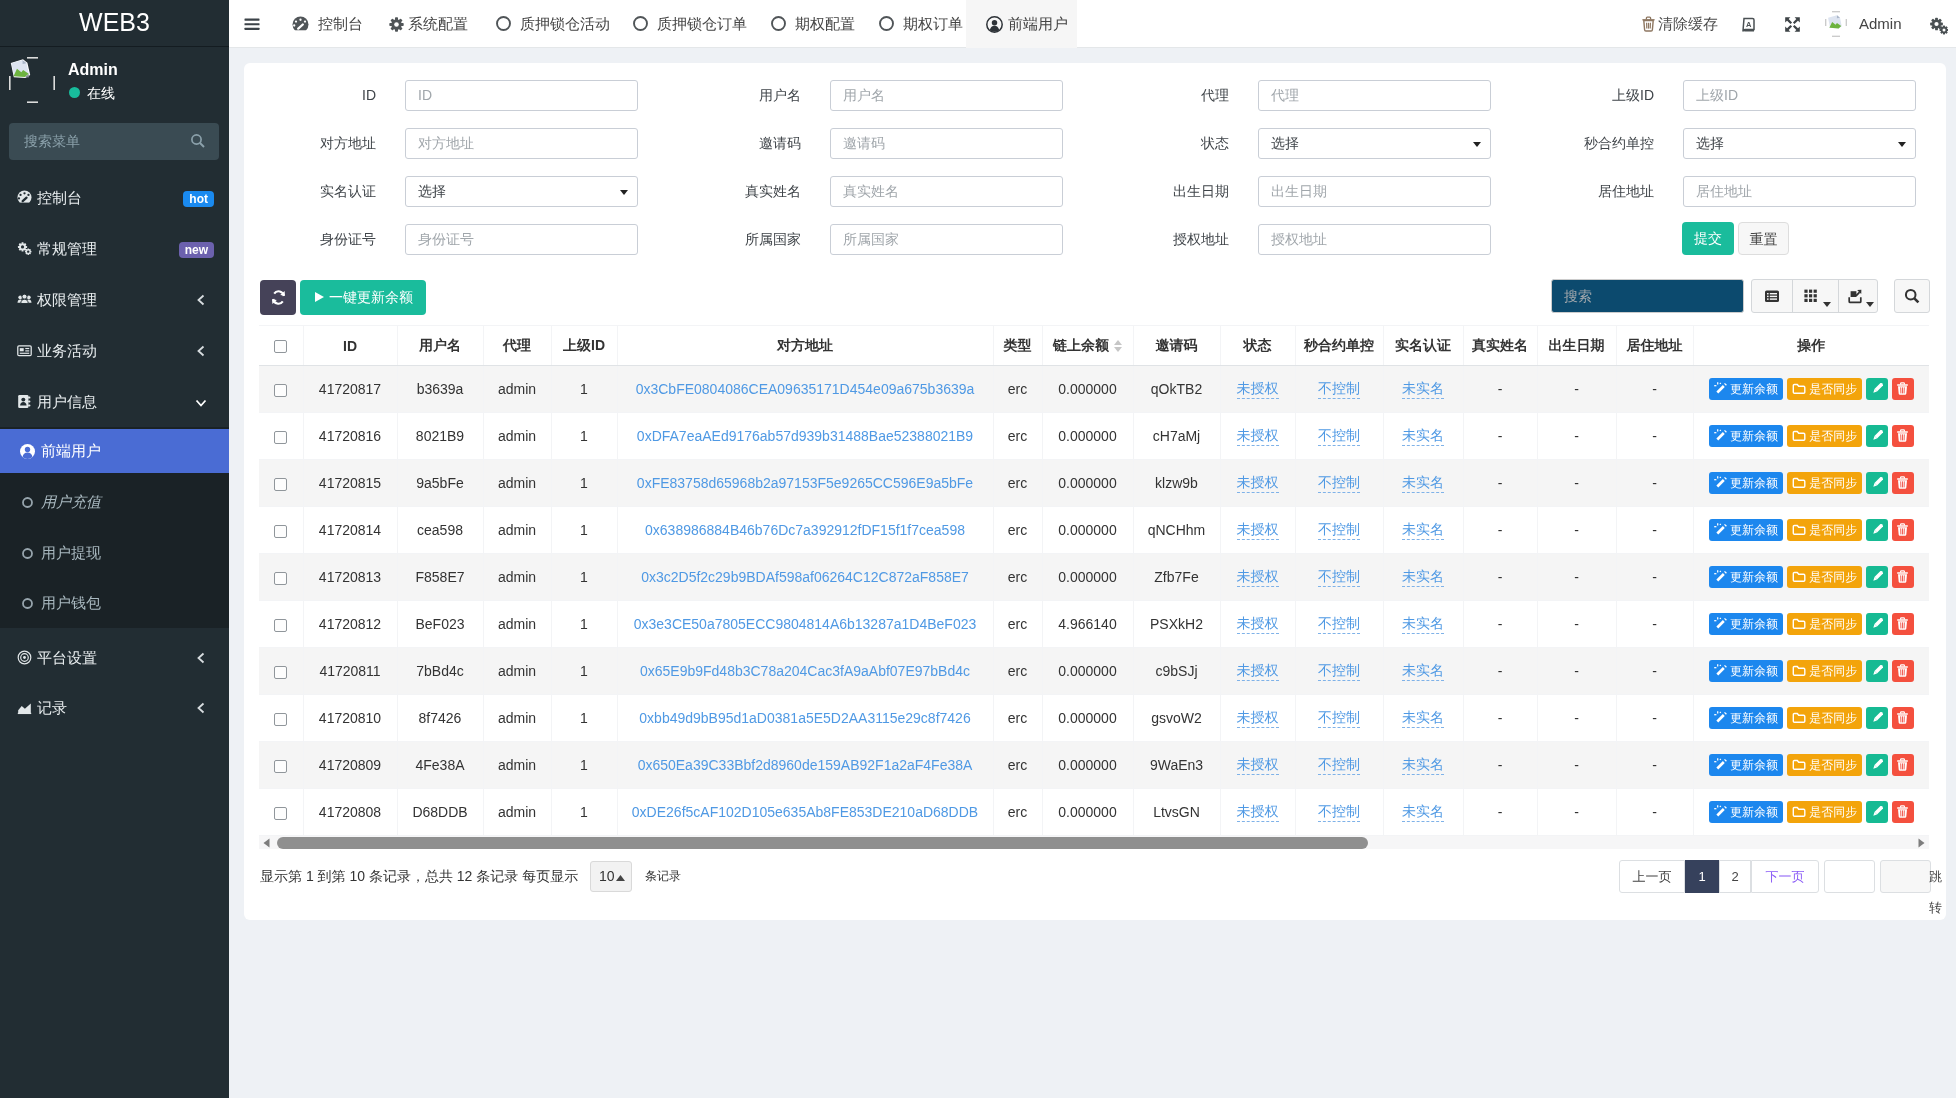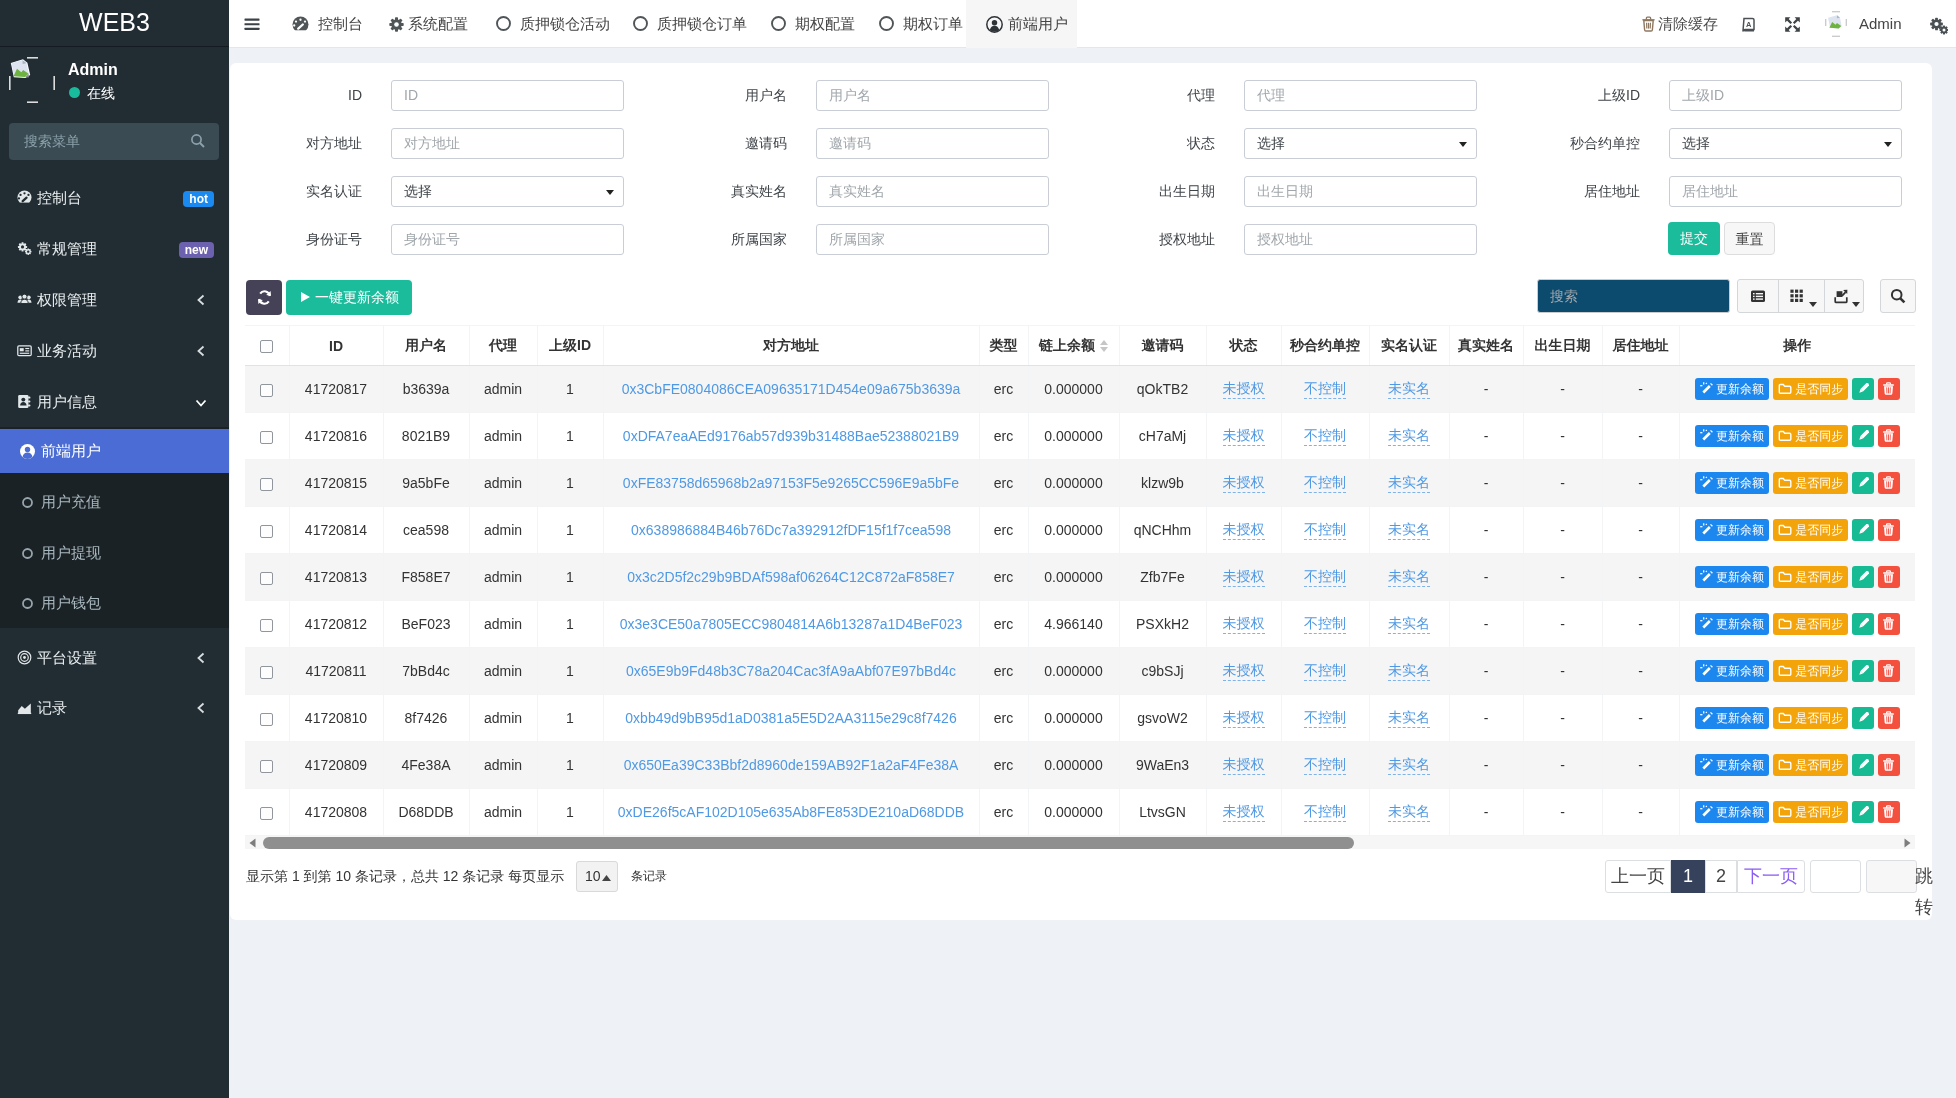--- a/index.html
+++ b/index.html
@@ -20,21 +20,21 @@
 #submenu{position:absolute;top:427px;left:0;width:229px;height:201px;background:#1a2226;}
 .smitem{position:absolute;left:0;width:229px;height:50px;line-height:50px;color:#a9b9c0;font-size:15px;padding-left:41px;}
 .smitem .micon{position:absolute;left:22px;top:20px;line-height:0;font-size:0;}
 .smactive{position:absolute;left:0;top:2px;width:229px;height:44px;line-height:44px;background:#4a6cd4;color:#fff;font-size:15px;padding-left:41px;}
 .smactive .micon{position:absolute;left:20px;top:15px;line-height:0;font-size:0;}
 #nav{position:absolute;left:229px;top:0;width:1727px;height:48px;background:#fff;border-bottom:1px solid #e4e7e9;}
 .tabtxt{position:absolute;top:0;height:48px;line-height:48px;color:#444;font-size:15px;}
 .tabbg{position:absolute;top:0;height:48px;background:#f6f6f6;}
 .ticon{position:absolute;top:16px;line-height:0;font-size:0;}
 #content{position:absolute;left:229px;top:48px;width:1727px;height:1050px;background:#eef1f5;}
-#panel{position:absolute;left:1px;top:15px;width:1702px;height:857px;background:#fff;border-radius:6px;}
+#panel{position:absolute;left:15px;top:15px;width:1702px;height:857px;background:#fff;border-radius:6px;}
 .flabel{position:absolute;width:200px;text-align:right;font-size:14px;color:#3f4449;line-height:31px;}
 .finput{position:absolute;width:233px;height:31px;border:1px solid #c9ced6;border-radius:3px;background:#fff;font-size:14px;line-height:29px;padding-left:12px;color:#a0a6ab;}
 .fsel{color:#3f4449;}
 .fsel .car{position:absolute;right:9px;top:13px;width:0;height:0;border-left:4.5px solid transparent;border-right:4.5px solid transparent;border-top:5px solid #222;}
 .btn{position:absolute;text-align:center;border-radius:4px;font-size:14px;color:#fff;}
 #tbl{position:absolute;left:15px;top:262px;width:1670px;border-collapse:collapse;table-layout:fixed;font-size:14px;color:#333;}
 #tbl th{font-weight:bold;height:40px;border:1px solid #f3f4f6;border-bottom:1px solid #e0e3e6;text-align:center;padding:0;position:relative;}
 #tbl td{height:47px;border:1px solid #f3f4f6;text-align:center;padding:0;overflow:hidden;white-space:nowrap;position:relative;}
 #tbl tr.odd td{background:#f5f5f5;}
 #tbl td.op,#tbl th.op{border-left:1px solid #e0e3e6;}
@@ -42,21 +42,21 @@
 #tbl th:last-child,#tbl td:last-child{border-right:none;}
 a.lnk{color:#4f99e4;text-decoration:none;}
 a.dsh{color:#4f99e4;text-decoration:none;border-bottom:1px dashed #7fb2e8;padding-bottom:2px;}
 .cb{display:inline-block;width:13px;height:13px;border:1px solid #90969b;border-radius:2px;background:#fdfdfd;vertical-align:middle;}
 .xs{display:inline-block;height:22px;line-height:22px;border-radius:3px;color:#fff;font-size:12px;vertical-align:middle;}
 .xs svg{vertical-align:-2px;}
 .xs.blue{background:#1c87ee;padding:0 5px;}
 .xs.orange{background:#f3a40b;padding:0 5px;}
 .xs.green{background:#16ba93;width:22px;}
 .xs.red{background:#f4503e;width:22px;}
-.pgbtn{position:absolute;height:33px;line-height:31px;border:1px solid #dcdfe2;background:#fff;text-align:center;font-size:18px;color:#333;}
+.pgbtn{position:absolute;height:33px;line-height:31px;border:1px solid #dcdfe2;background:#fff;text-align:center;font-size:13px;color:#333;}
 </style></head>
 <body>
 <div id="sidebar">
   <div class="brand">WEB3</div>
   <div class="avatar-box"><svg width="48" height="50" viewBox="0 0 48 50">
 <g stroke="#dcdcdc" stroke-width="1.6" fill="none">
 <line x1="18" y1="0.8" x2="29" y2="0.8"></line>
 <line x1="0.8" y1="19" x2="0.8" y2="33"></line>
 <line x1="45.2" y1="19" x2="45.2" y2="33"></line>
 <line x1="18" y1="45.2" x2="29" y2="45.2"></line>
@@ -156,21 +156,21 @@
         </svg></span>记录<span class="chev"><svg width="12" height="12" viewBox="0 0 12 12" style="">
           <path d="M8.5 1.5 L3.5 6 L8.5 10.5" fill="none" stroke="#d8dde0" stroke-width="1.8"></path>
         </svg></span></div>
 
   <div id="submenu">
       <div class="smactive"><span class="micon"><svg width="15" height="15" viewBox="0 0 15 15" style="">
             <circle cx="7.5" cy="7.5" r="7.5" fill="#fff"></circle>
             <circle cx="7.5" cy="5.55" r="2.6999999999999997" fill="#4a6cd4"></circle>
             <path d="M2.5500000000000003 13.05 q0.75-4.5 4.95-4.5 q4.2 0 4.95 4.5 a 7.5 7.5 0 0 1 -9.9 0 z" fill="#4a6cd4"></path>
           </svg></span>前端用户</div>
-<div class="smitem" style="top:50px;"><span class="micon"><svg width="11" height="11" viewBox="0 0 11 11" style="">
+<div class="smitem" style="top:50px;font-style:italic;"><span class="micon"><svg width="11" height="11" viewBox="0 0 11 11" style="">
             <circle cx="5.5" cy="5.5" r="4.5" fill="none" stroke="#97a5ad" stroke-width="1.8"></circle>
           </svg></span>用户充值</div>
 <div class="smitem" style="top:101px;"><span class="micon"><svg width="11" height="11" viewBox="0 0 11 11" style="">
             <circle cx="5.5" cy="5.5" r="4.5" fill="none" stroke="#97a5ad" stroke-width="1.8"></circle>
           </svg></span>用户提现</div>
 <div class="smitem" style="top:151px;"><span class="micon"><svg width="11" height="11" viewBox="0 0 11 11" style="">
             <circle cx="5.5" cy="5.5" r="4.5" fill="none" stroke="#97a5ad" stroke-width="1.8"></circle>
           </svg></span>用户钱包</div>
     </div>
 </div>

